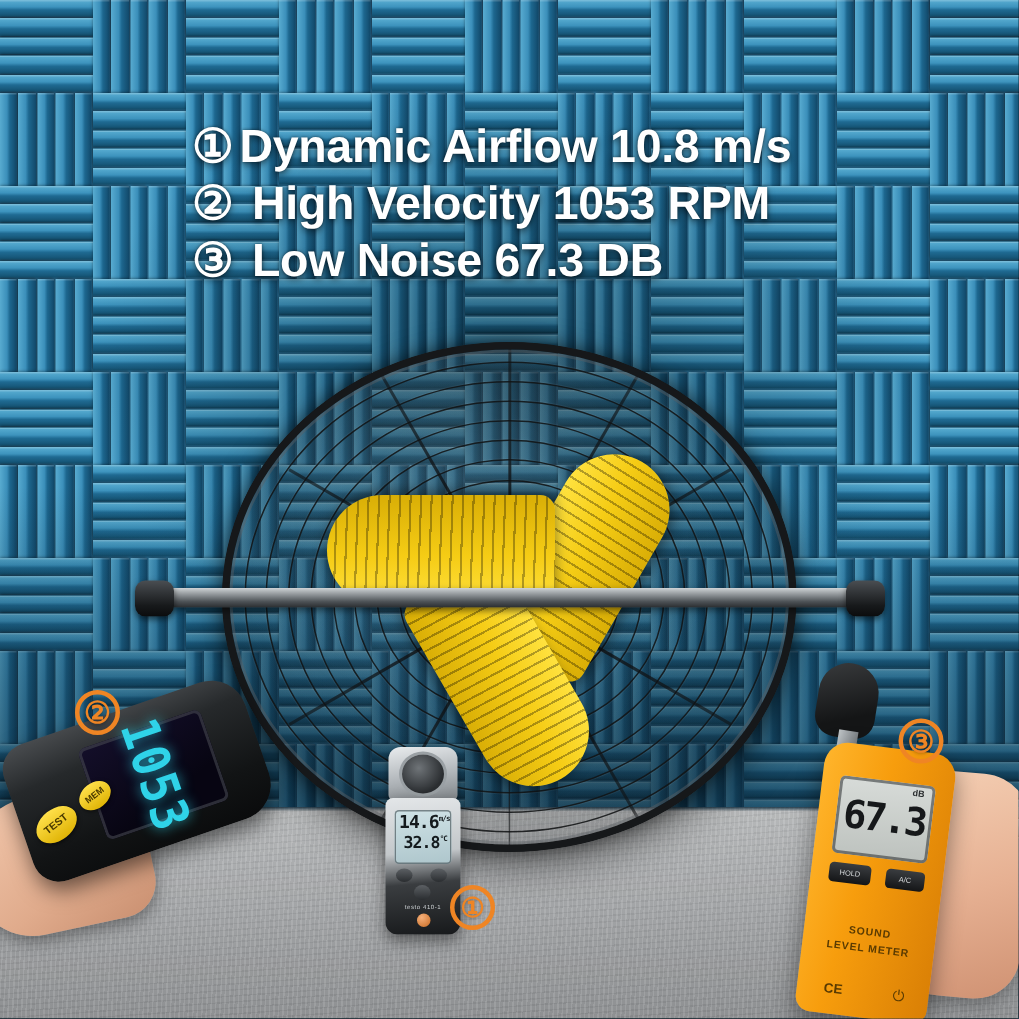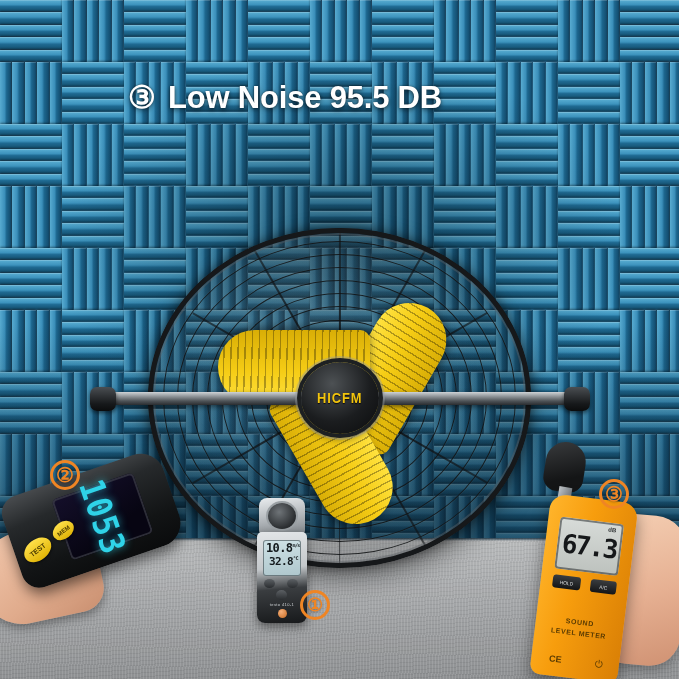--- a/index.html
+++ b/index.html
@@ -1047,21 +1047,27 @@
       </div>
     <div class="wallshade"></div>
   </div>
 
   <div class="floor"></div>
   <div class="floorline"></div>
 
 
   <div class="specs">
     <div class="specline">
-      <span class="num">③</span><span> Low Noise 95.5 DB</span>
+      <span class="num">①</span><span>Dynamic Airflow 10.8 m/s</span>
+    </div>
+    <div class="specline">
+      <span class="num">②</span><span> High Velocity 1053 RPM</span>
+    </div>
+    <div class="specline">
+      <span class="num">③</span><span> Low Noise 67.3 DB</span>
     </div>
   </div>
 
   <div class="fan">
     <div class="cage">
       <div class="rings" id="rings">
           <div class="ring" style="left:176.76923076923077px;top:156.92307692307693px;width:29.461538461538463px;height:26.153846153846157px;"></div>
           <div class="ring" style="left:162.03846153846155px;top:143.84615384615384px;width:58.92307692307693px;height:52.307692307692314px;"></div>
           <div class="ring" style="left:147.30769230769232px;top:130.76923076923077px;width:88.38461538461539px;height:78.46153846153847px;"></div>
           <div class="ring" style="left:132.57692307692307px;top:117.69230769230768px;width:117.84615384615385px;height:104.61538461538463px;"></div>
@@ -1096,43 +1102,40 @@
       <div class="knob l"></div>
       <div class="knob r"></div>
     </div>
 
     <div class="blades" id="blades">
         <div class="blade" style="transform:rotate(-60deg);"></div>
         <div class="blade" style="transform:rotate(60deg);"></div>
         <div class="blade" style="transform:rotate(180deg);"></div>
       </div>
 
-    <div class="hub">
-      <div class="logo">HICFM</div>
-    </div>
   </div>
 
   <div class="tach">
     <div class="hand-l"></div>
     <div class="tach-body">
       <div class="tach-screen">
         <div class="tach-digits">1053</div>
       </div>
       <div class="tbtn a">TEST</div>
       <div class="tbtn b">MEM</div>
     </div>
   </div>
 
   <div class="anem">
     <div class="anem-head">
       <div class="anem-vane"></div>
     </div>
     <div class="anem-body">
       <div class="anem-lcd">
-        <div class="r1"><span>10.8</span><sup>m/s</sup></div>
+        <div class="r1"><span>14.6</span><sup>m/s</sup></div>
         <div class="r2"><span>32.8</span><sup>°C</sup></div>
       </div>
       <div class="anem-keys">
         <span class="ak1"></span>
         <span class="ak2"></span>
         <span class="ak3"></span>
       </div>
       <div class="anem-brand">testo 410-1</div>
       <div class="anem-dot"></div>
     </div>

